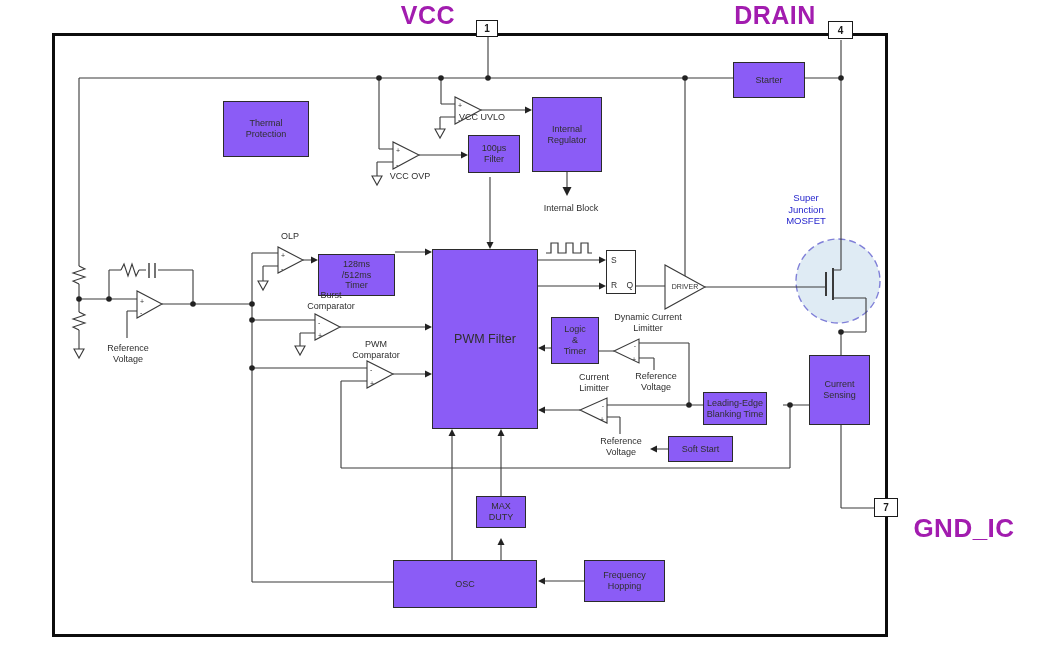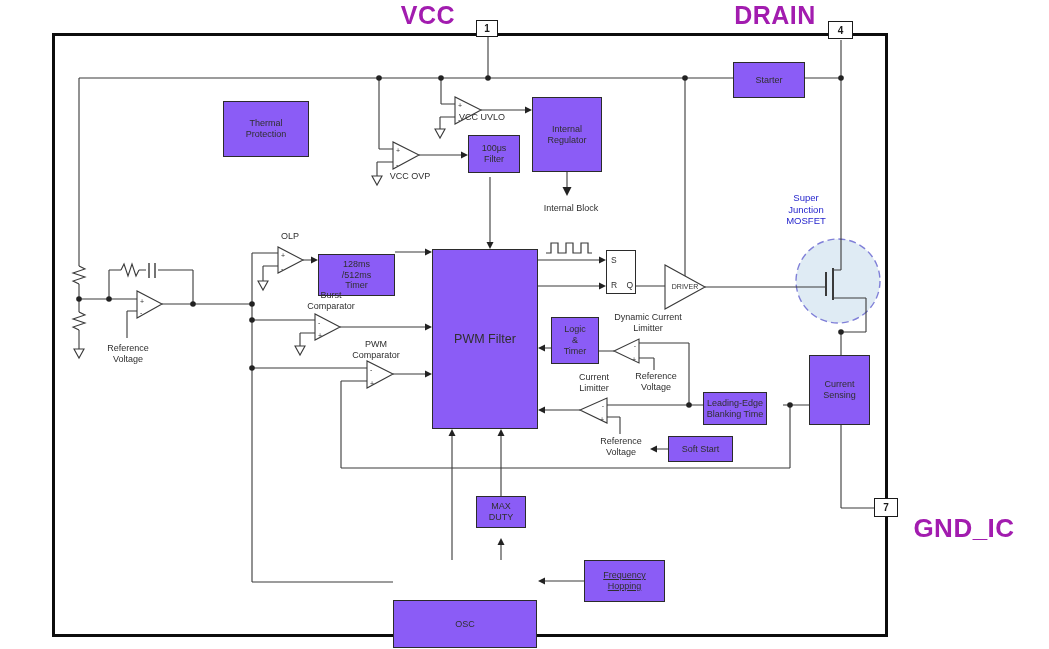--- a/index.html
+++ b/index.html
@@ -189,22 +189,22 @@
   <div class="box" style="left:551px;top:317px;width:48px;height:47px;">Logic
 &amp;
 Timer</div>
   <div class="box" style="left:703px;top:392px;width:64px;height:33px;text-align:center;">Leading-Edge
 Blanking Time</div>
   <div class="box" style="left:809px;top:355px;width:61px;height:70px;">Current
 Sensing</div>
   <div class="box" style="left:668px;top:436px;width:65px;height:26px;">Soft Start</div>
   <div class="box" style="left:476px;top:496px;width:50px;height:32px;">MAX
 DUTY</div>
-  <div class="box" style="left:393px;top:560px;width:144px;height:48px;margin-top:40px;">OSC</div>
-  <div class="box" style="left:584px;top:560px;width:81px;height:42px;text-decoration:underline;">Frequency
+  <div class="box" style="left:393px;top:560px;width:144px;height:48px;">OSC</div>
+  <div class="box" style="left:584px;top:560px;width:81px;height:42px;">Frequency
 Hopping</div>
 
   <div class="ffbox" style="left:606px;top:250px;width:30px;height:44px;">
     <span class="ff-s">S</span>
     <span class="ff-r">R</span>
     <span class="ff-q">Q</span>
   </div>
 
   <div class="lbl" style="left:450px;top:84px;width:64px;margin-top:28px;">VCC UVLO</div>
   <div class="lbl" style="left:383px;top:171px;width:54px;">VCC OVP</div>

